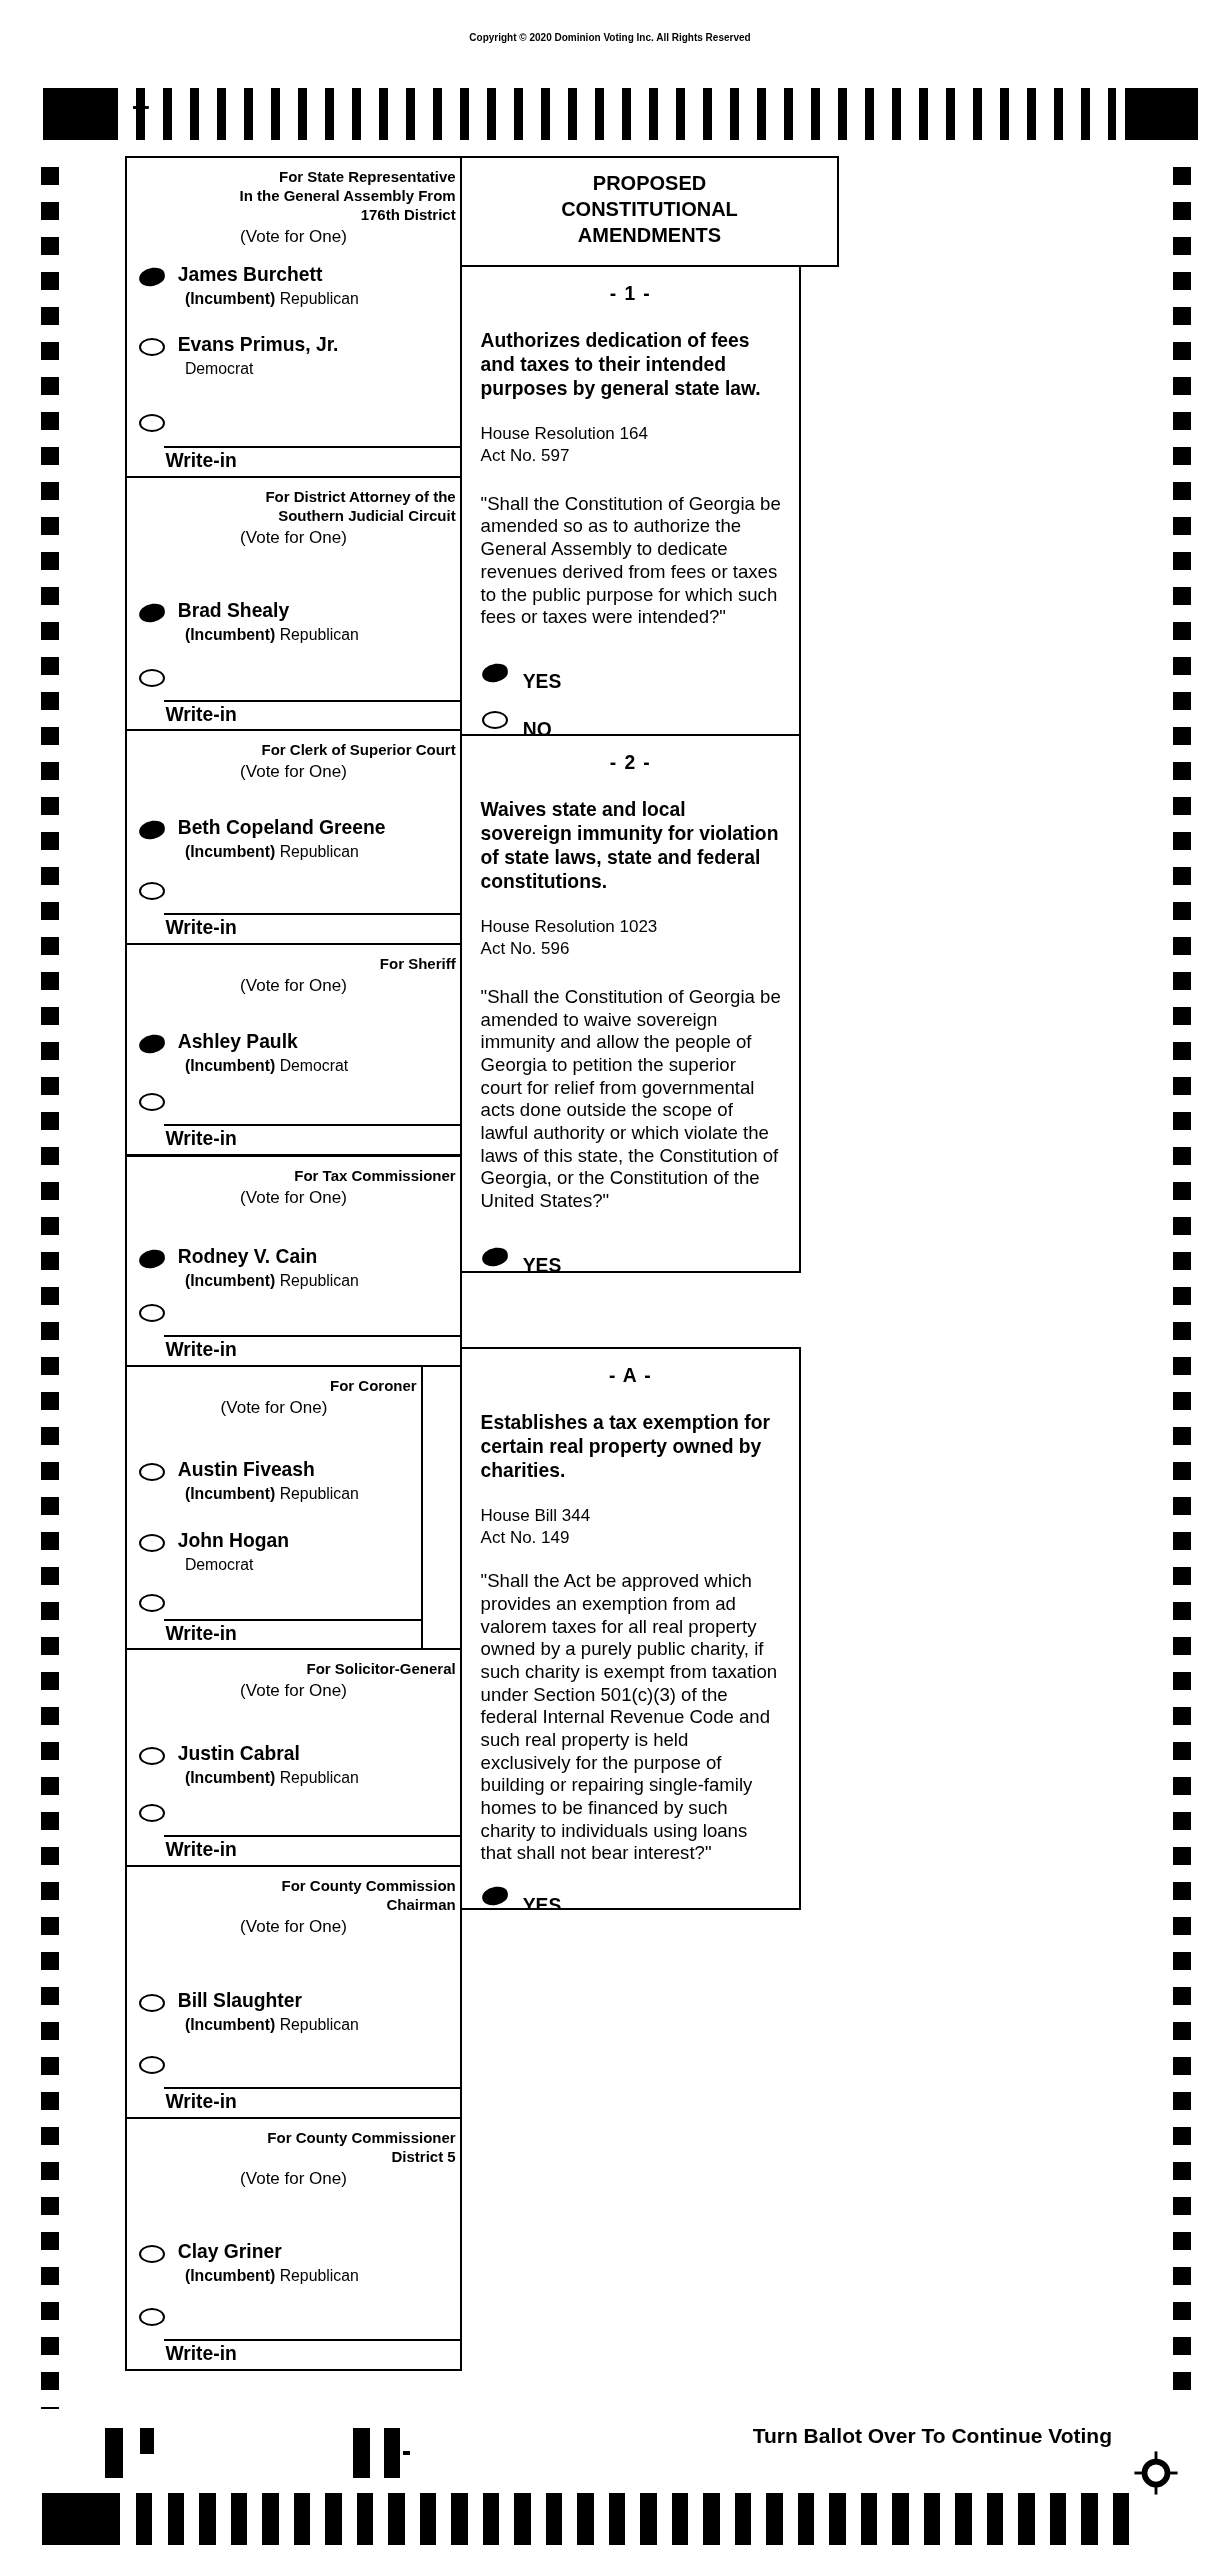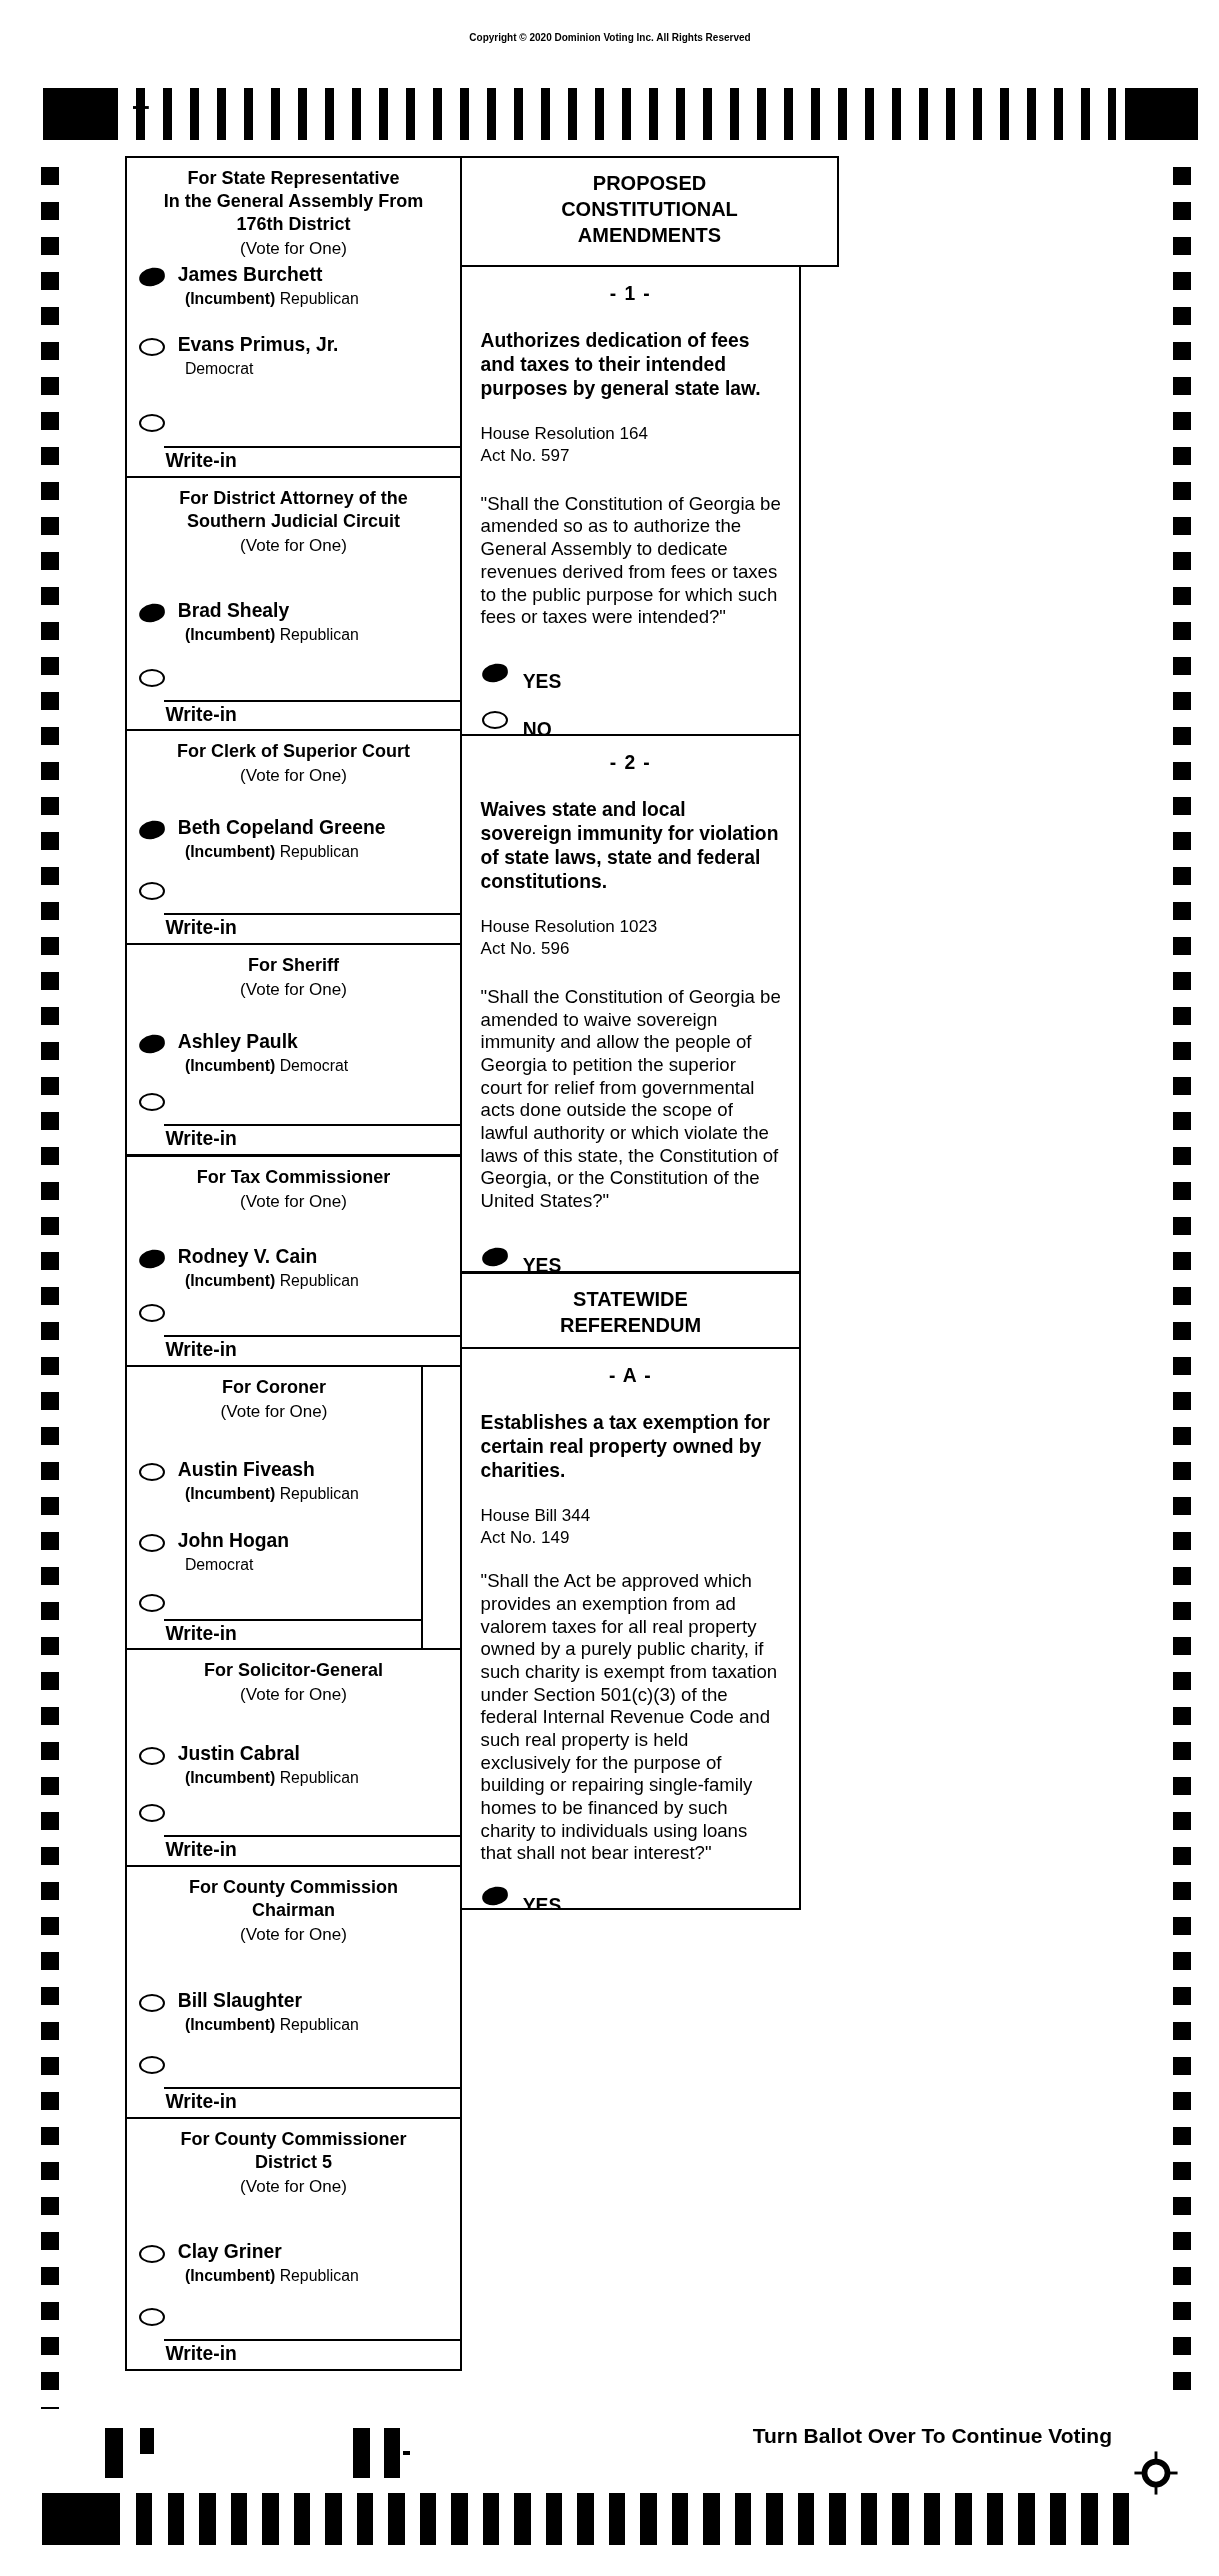--- a/index.html
+++ b/index.html
@@ -6,21 +6,21 @@
   .page{position:relative;width:1220px;height:2576px;background:#ffffff;
         font-family:"Liberation Sans",sans-serif;color:#000;overflow:hidden;text-decoration:underline;}
   .abs{position:absolute;}
   .blk{position:absolute;background:#000;}
   
   .top-bars{position:absolute;background:repeating-linear-gradient(to right,#000 0 8.6px,transparent 8.6px 27px);}
   .bot-bars{position:absolute;background:repeating-linear-gradient(to right,#000 0 16.5px,transparent 16.5px 31.5px);}
   .side-bars{position:absolute;background:repeating-linear-gradient(to bottom,#000 0 18px,transparent 18px 35px);}
   
   .box{position:absolute;border:2.9px solid #000;background:#fff;box-sizing:border-box;overflow:hidden;}
-  .c-title{font-weight:bold;font-size:18px;line-height:1.28;text-align:center;white-space:pre-line;margin:8.6px 4.3px 0;}
+  .c-title{font-weight:bold;font-size:15px;line-height:1.28;text-align:right;white-space:pre-line;margin:8.6px 4.3px 0;}
   .c-vote{font-size:17px;text-align:center;margin-top:2.9px;}
   .cand{position:absolute;left:11.5px;right:5.7px;}
   .oval{display:inline-block;width:26px;height:18px;border:2.1px solid #000;border-radius:50%;
         background:#fff;vertical-align:top;margin-top:3.6px;box-sizing:border-box;}
   .oval.filled{background:#000;border-color:#000;border-radius:55% 45% 52% 48%;transform:rotate(-9deg);}
   .cand-text{display:inline-block;margin-left:10px;max-width:258px;}
   .cand-name{font-weight:bold;font-size:19.3px;line-height:1.1;}
   .cand-party{font-size:15.8px;margin-left:7.2px;margin-top:4.3px;}
   .inc{font-weight:bold;}
   .writein{position:absolute;left:37px;right:0;bottom:4.3px;border-top:2.1px solid #000;}
@@ -270,24 +270,20 @@
     <div class="m-refs">House Resolution 1023
 Act No. 596</div>
     <div class="m-question">"Shall the Constitution of Georgia be amended to waive sovereign immunity and allow the people of Georgia to petition the superior court for relief from governmental acts done outside the scope of lawful authority or which violate the laws of this state, the Constitution of Georgia, or the Constitution of the United States?"</div>
     <div class="choice">
       <span class="oval filled"></span>
       <span class="label">YES</span>
     </div>
 
   </div>
 
-  <div class="box" style="left:460px;top:1272px;width:341px;height:77px;">
-    <div class="sec-h">STATEWIDE
-REFERENDUM</div>
-  </div>
 
   <div class="box" style="left:460px;top:1347px;width:341px;height:563px;">
     <div class="m-num">- A -</div>
     <div class="m-summary">Establishes a tax exemption for certain real property owned by charities.</div>
     <div class="m-refs">House Bill 344
 Act No. 149</div>
     <div class="m-question" style="margin-top:21.5px;">"Shall the Act be approved which provides an exemption from ad valorem taxes for all real property owned by a purely public charity, if such charity is exempt from taxation under Section 501(c)(3) of the federal Internal Revenue Code and such real property is held exclusively for the purpose of building or repairing single-family homes to be financed by such charity to individuals using loans that shall not bear interest?"</div>
     <div class="choice" style="margin-top:18.6px;">
       <span class="oval filled"></span>
       <span class="label">YES</span>

